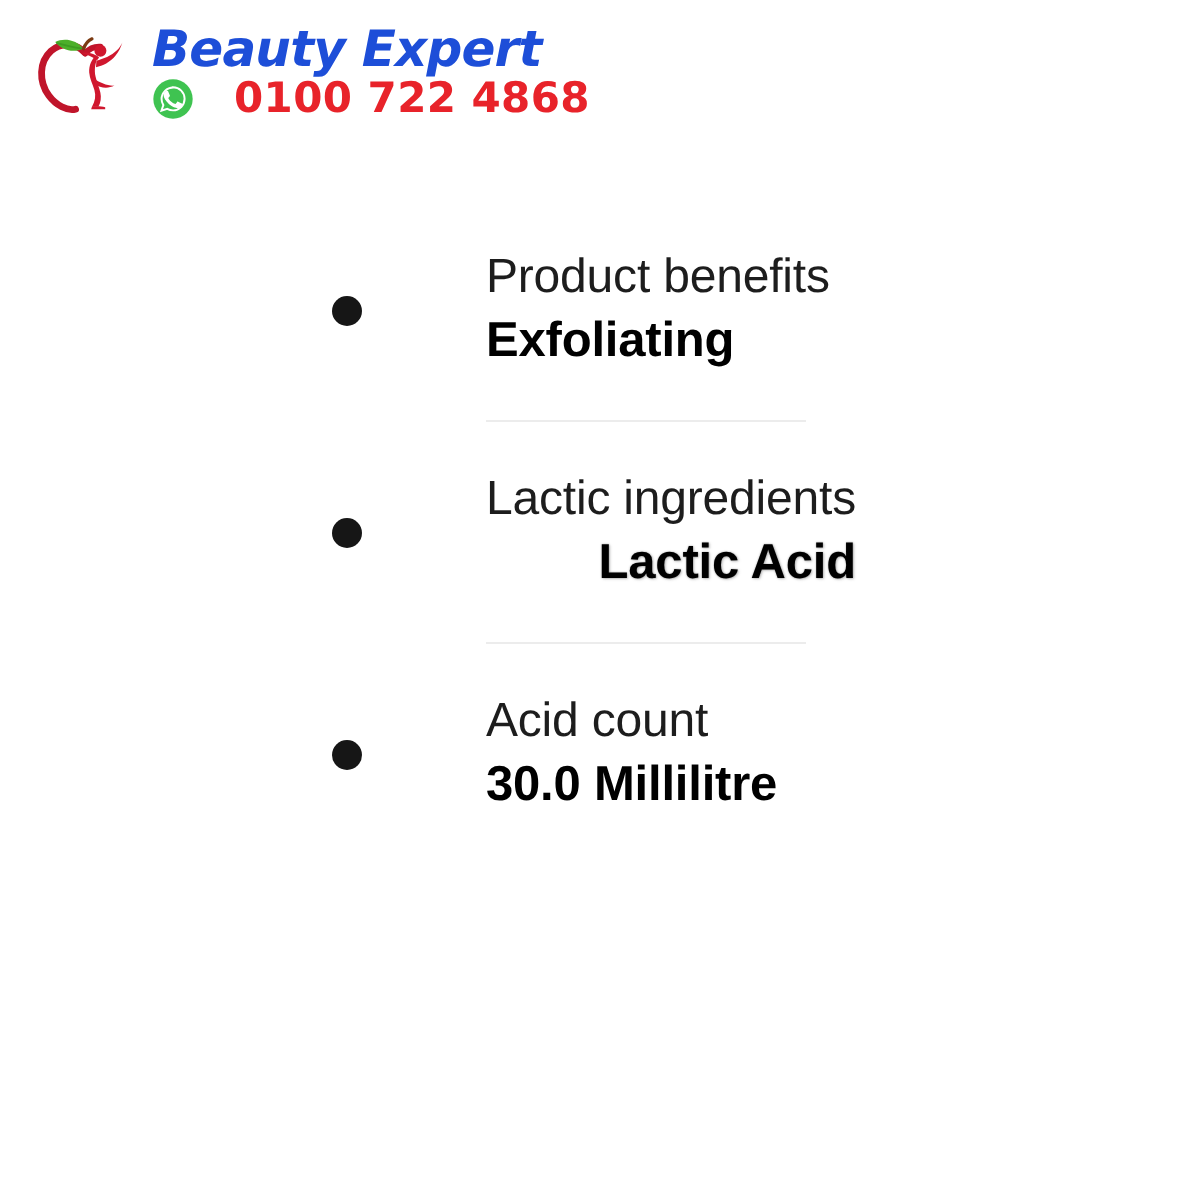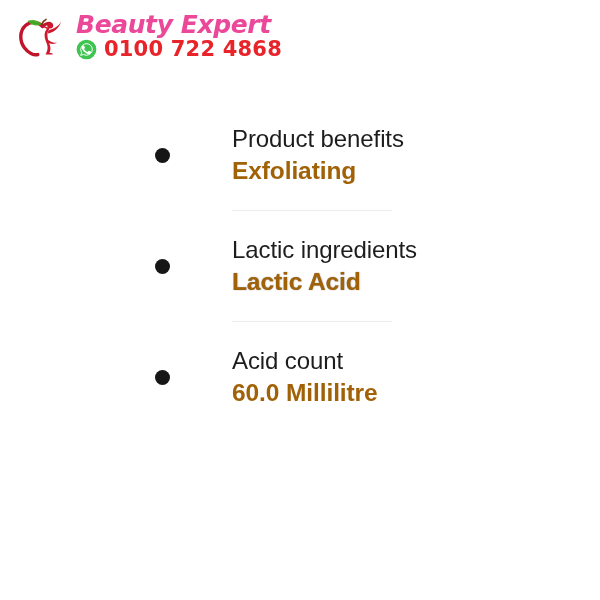--- a/index.html
+++ b/index.html
@@ -39,26 +39,26 @@
     gap: 1px;
     padding-bottom: 2px;
   }
   .brand-name {
     font-family: "DejaVu Sans", sans-serif;
     font-size: 25px;
     font-weight: bold;
     font-style: italic;
     letter-spacing: -0.4px;
     line-height: 1.05;
-    color: #ec4899;
+    color: #1d4ed8;
     white-space: nowrap;
   }
   .brand-contact {
     display: flex;
-    gap: 7px;
+    gap: 20px;
   }
   .whatsapp-icon {
     width: 21px;
     height: 21px;
     flex: 0 0 21px;
   }
   .whatsapp-icon svg { display: block; }
   .brand-phone {
     font-family: "DejaVu Sans", sans-serif;
     font-size: 21px;
@@ -66,21 +66,21 @@
     letter-spacing: 0.2px;
     line-height: 1;
     color: #E8232A;
     white-space: nowrap;
   }
 
   
   .spec-list {
     position: absolute;
     top: 100px;
-    left: 0;
+    left: 11px;
     width: 532px;
   }
   .spec-item {
     position: relative;
     display: flex;
     align-items: center;
     min-height: 110px;
   }
   .spec-bullet-cell {
     width: 232px;
@@ -107,27 +107,28 @@
     font-size: 24px;
     font-weight: normal;
     color: #1d1d1d;
     line-height: 1.32;
     letter-spacing: -0.1px;
     white-space: nowrap;
   }
   .spec-value {
     font-size: 24.5px;
     font-weight: bold;
-    color: #a16207;
+    color: #000000;
     line-height: 1.32;
     letter-spacing: -0.1px;
     white-space: nowrap;
   }
   .spec-value.is-smudged {
     text-shadow: 0 0 0.9px rgba(90,90,90,0.55), 0.6px 0.3px 1.4px rgba(120,120,120,0.40);
+    text-align: right;
   }
 
   .spec-divider {
     height: 1px;
     background: #ececec;
     margin-left: 232px;
     margin-right: 140px;
   }
 </style>
 </head>
@@ -214,17 +215,17 @@
   </div>
 
   <div class="spec-divider"></div>
 
   <div class="spec-item">
     <div class="spec-bullet-cell">
       <span class="spec-bullet"></span>
     </div>
     <div class="spec-body">
       <div class="spec-label">Acid count</div>
-      <div class="spec-value">60.0 Millilitre</div>
+      <div class="spec-value">30.0 Millilitre</div>
     </div>
   </div>
 
 </div>
 
 </body></html>

